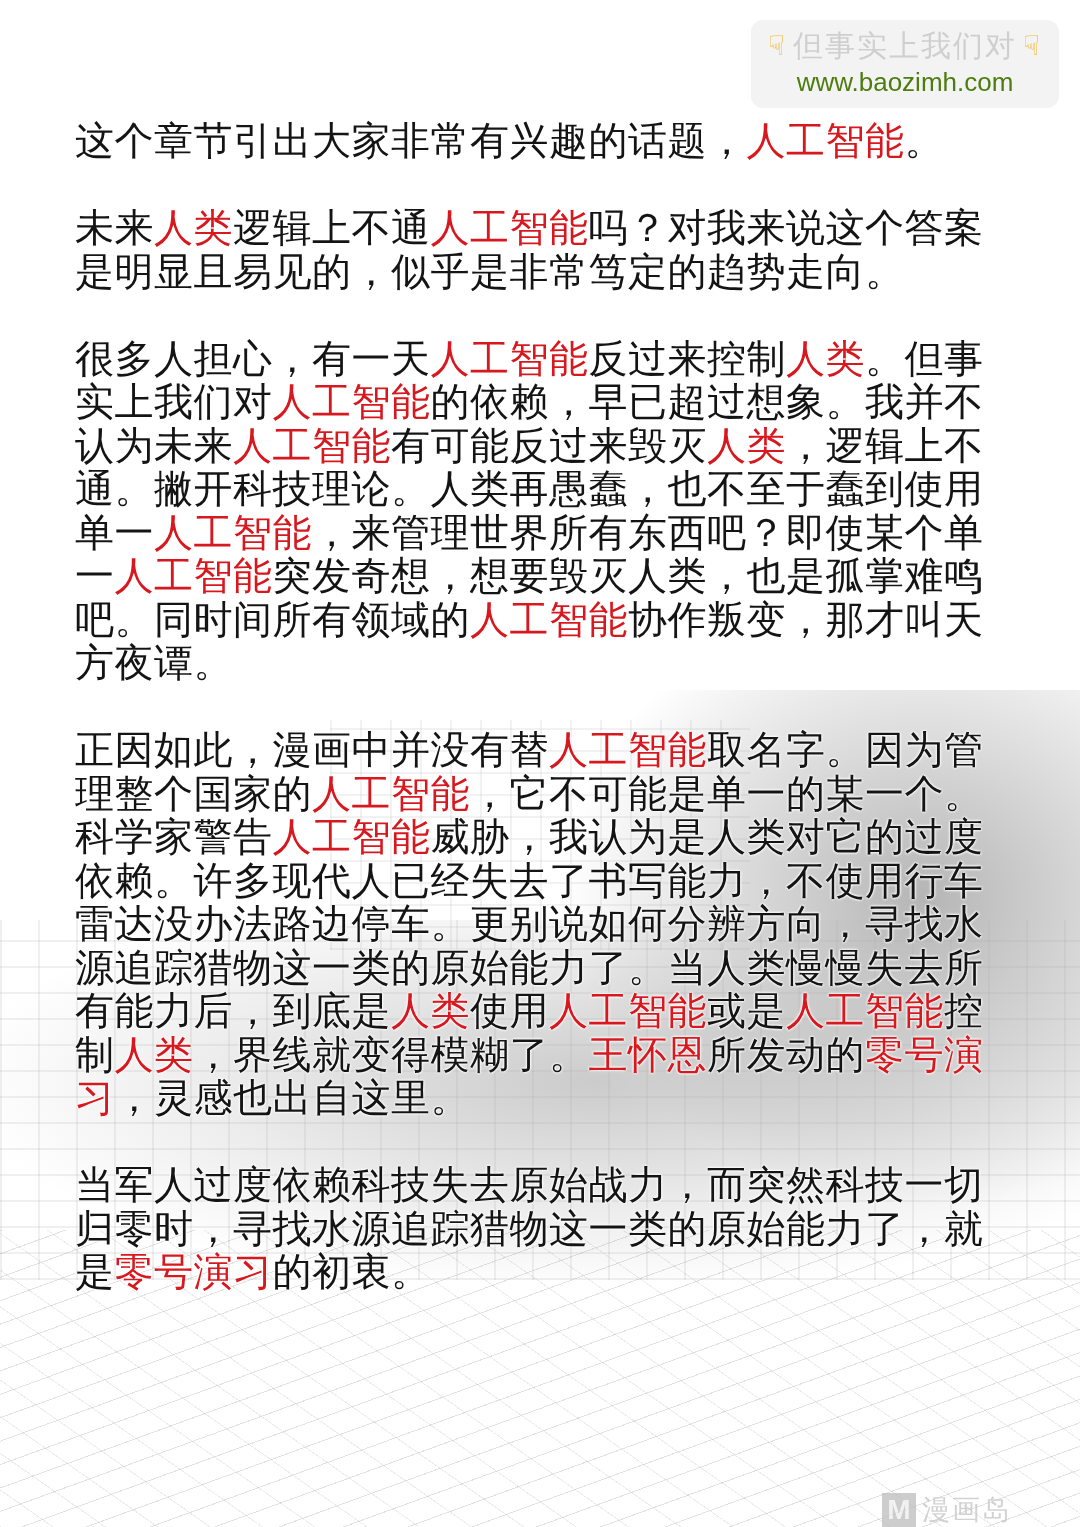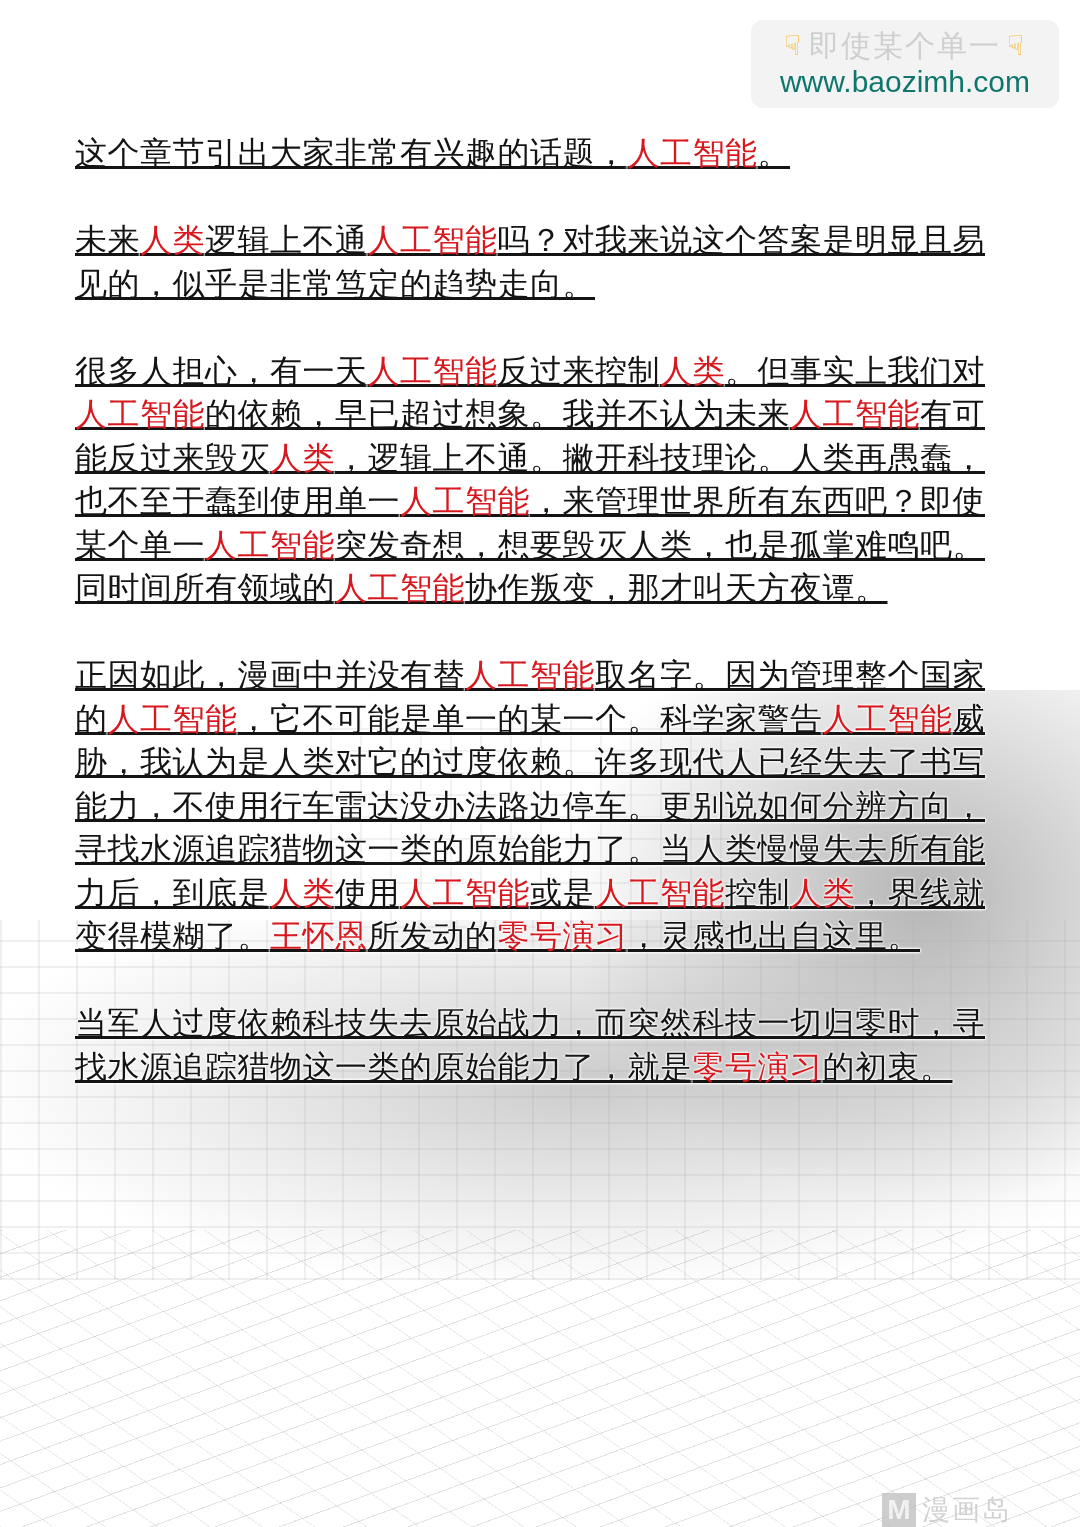--- a/index.html
+++ b/index.html
@@ -81,37 +81,36 @@
       color: #cfcfcf;
       line-height: 36px;
       letter-spacing: 2px;
     }
     .hand {
       font-size: 28px;
       color: #f5b82e;
       line-height: 1;
     }
     .promo-url {
-      font-size: 30px;
-      color: #0f766e;
+      font-size: 26px;
+      color: #4d7c0f;
       line-height: 36px;
       font-family: "Liberation Sans", sans-serif;
     }
 
     
     .article {
       position: absolute;
       left: 75px;
-      top: 132px;
+      top: 119px;
       width: 920px;
       color: #141414;
-      font-size: 32px;
+      font-size: 39px;
       line-height: 43.5px;
       letter-spacing: 0.5px;
-      text-decoration: underline;
     }
     .para {
       margin: 0 0 43.5px 0;
       text-shadow: 0 0 3px #fff, 0 0 3px #fff, 0 0 2px #fff;
     }
     .hl { color: #d7191f; }
 
     
     .site-mark {
       position: absolute;
@@ -145,21 +144,21 @@
 <div class="bg-art">
   <div class="buildings"></div>
   <div class="hill"></div>
   <div class="town"></div>
   <div class="stairs"></div>
 </div>
 
 <a class="promo">
   <div class="promo-row">
     <span class="hand">☟</span>
-    <span>即使某个单一</span>
+    <span>但事实上我们对</span>
     <span class="hand">☟</span>
   </div>
   <div class="promo-url">www.baozimh.com</div>
 </a>
 
 <div class="article" id="article">
   <p class="para"><span>这个章节引出大家非常有兴趣的话题，</span><span class="hl" style="color: rgb(215, 25, 31);">人工智能</span><span>。</span></p>
   <p class="para"><span>未来</span><span class="hl" style="color: rgb(215, 25, 31);">人类</span><span>逻辑上不通</span><span class="hl" style="color: rgb(215, 25, 31);">人工智能</span><span>吗？对我来说这个答案是明显且易见的，似乎是非常笃定的趋势走向。</span></p>
   <p class="para"><span>很多人担心，有一天</span><span class="hl" style="color: rgb(215, 25, 31);">人工智能</span><span>反过来控制</span><span class="hl" style="color: rgb(215, 25, 31);">人类</span><span>。但事实上我们对</span><span class="hl" style="color: rgb(215, 25, 31);">人工智能</span><span>的依赖，早已超过想象。我并不认为未来</span><span class="hl" style="color: rgb(215, 25, 31);">人工智能</span><span>有可能反过来毁灭</span><span class="hl" style="color: rgb(215, 25, 31);">人类</span><span>，逻辑上不通。撇开科技理论。人类再愚蠢，也不至于蠢到使用单一</span><span class="hl" style="color: rgb(215, 25, 31);">人工智能</span><span>，来管理世界所有东西吧？即使某个单一</span><span class="hl" style="color: rgb(215, 25, 31);">人工智能</span><span>突发奇想，想要毁灭人类，也是孤掌难鸣吧。同时间所有领域的</span><span class="hl" style="color: rgb(215, 25, 31);">人工智能</span><span>协作叛变，那才叫天方夜谭。</span></p>
   <p class="para"><span>正因如此，漫画中并没有替</span><span class="hl" style="color: rgb(215, 25, 31);">人工智能</span><span>取名字。因为管理整个国家的</span><span class="hl" style="color: rgb(215, 25, 31);">人工智能</span><span>，它不可能是单一的某一个。科学家警告</span><span class="hl" style="color: rgb(215, 25, 31);">人工智能</span><span>威胁，我认为是人类对它的过度依赖。许多现代人已经失去了书写能力，不使用行车雷达没办法路边停车。更别说如何分辨方向，寻找水源追踪猎物这一类的原始能力了。当人类慢慢失去所有能力后，到底是</span><span class="hl" style="color: rgb(215, 25, 31);">人类</span><span>使用</span><span class="hl" style="color: rgb(215, 25, 31);">人工智能</span><span>或是</span><span class="hl" style="color: rgb(215, 25, 31);">人工智能</span><span>控制</span><span class="hl" style="color: rgb(215, 25, 31);">人类</span><span>，界线就变得模糊了。</span><span class="hl" style="color: rgb(215, 25, 31);">王怀恩</span><span>所发动的</span><span class="hl" style="color: rgb(215, 25, 31);">零号演习</span><span>，灵感也出自这里。</span></p>

